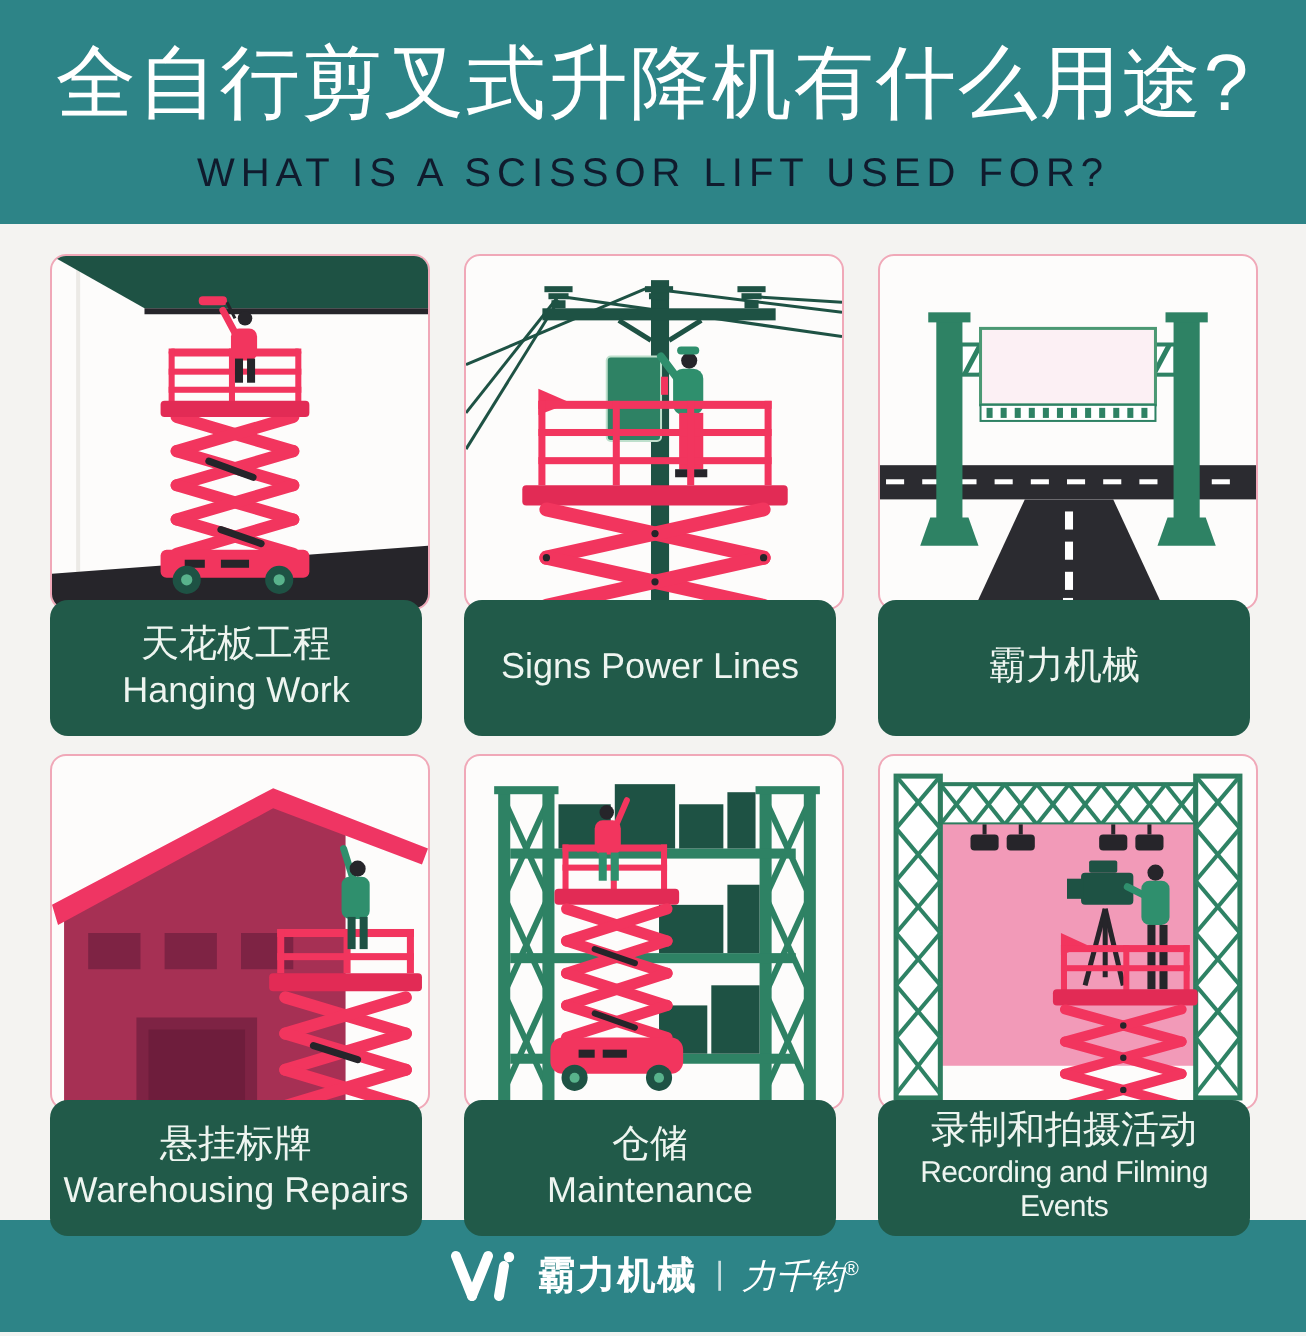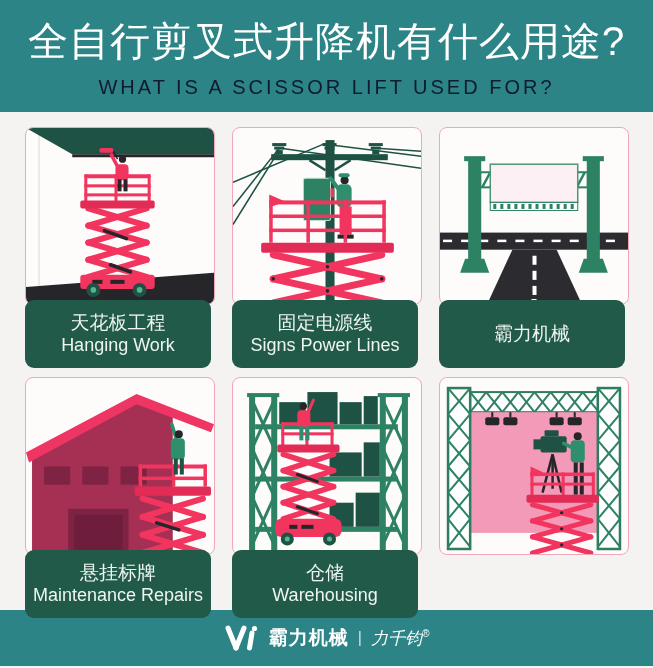--- a/index.html
+++ b/index.html
@@ -160,21 +160,20 @@
           <line class="sc" x1="40" y1="150" x2="148" y2="174" stroke-width="7" stroke-linecap="round"></line>
           <line class="sc" x1="148" y1="150" x2="40" y2="174" stroke-width="7" stroke-linecap="round"></line>
           <circle class="fsl" cx="94" cy="138" r="1.8"></circle>
               <circle class="fsl" cx="94" cy="162" r="1.8"></circle>
           <circle class="fsl" cx="40" cy="150" r="1.8"></circle>
               <circle class="fsl" cx="148" cy="150" r="1.8"></circle>
         </g>
       </svg>
     </div>
     <div class="plabel">
-      <div class="zh">固定电源线</div>
       <div class="en">Signs Power Lines</div>
     </div>
   </div>
 
   <div class="panel">
     <div class="illo">
       <svg viewBox="0 0 187 175" preserveAspectRatio="none">
         <g>
           <rect class="froad" x="0" y="104" width="187" height="17"></rect>
           <g class="fw">
@@ -268,21 +267,21 @@
           <line class="sgp" x1="150" y1="62" x2="145" y2="46" stroke-width="3.5" stroke-linecap="round"></line>
           <circle class="fsl" cx="152" cy="56" r="4"></circle>
           <rect class="fgp" x="144" y="60" width="14" height="21" rx="4"></rect>
           <rect class="fgd" x="147" y="80" width="4" height="16"></rect>
           <rect class="fgd" x="153" y="80" width="4" height="16"></rect>
         </g>
       </svg>
     </div>
     <div class="plabel">
       <div class="zh">悬挂标牌</div>
-      <div class="en">Maintenance Repairs</div>
+      <div class="en">Warehousing Repairs</div>
     </div>
   </div>
 
   <div class="panel">
     <div class="illo">
       <svg viewBox="0 0 187 175" preserveAspectRatio="none">
         <g>
           <g class="sgm" stroke-width="3">
             <line x1="19" y1="22" x2="41" y2="70"></line>
                 <line x1="41" y1="22" x2="19" y2="70"></line>
@@ -346,21 +345,21 @@
           <line class="sc" x1="74" y1="36" x2="80" y2="22" stroke-width="3" stroke-linecap="round"></line>
           <circle class="fsl" cx="70" cy="28" r="3.6"></circle>
           <rect class="fc" x="64" y="32" width="13" height="17" rx="4"></rect>
           <rect class="fgp" x="66" y="48" width="4" height="14"></rect>
           <rect class="fgp" x="72" y="48" width="4" height="14"></rect>
         </g>
       </svg>
     </div>
     <div class="plabel">
       <div class="zh">仓储</div>
-      <div class="en">Warehousing</div>
+      <div class="en">Maintenance</div>
     </div>
   </div>
 
   <div class="panel">
     <div class="illo">
       <svg viewBox="0 0 187 175" preserveAspectRatio="none">
         <g>
           <rect class="fw" x="30" y="14" width="127" height="20" stroke="#2e7d5f" stroke-width="2"></rect>
           <g class="sgm" stroke-width="2">
             <line x1="30" y1="14" x2="46" y2="34"></line>
@@ -450,20 +449,24 @@
           <line class="sc" x1="92" y1="142" x2="150" y2="158" stroke-width="5" stroke-linecap="round"></line>
           <line class="sc" x1="150" y1="142" x2="92" y2="158" stroke-width="5" stroke-linecap="round"></line>
           <line class="sc" x1="92" y1="158" x2="150" y2="174" stroke-width="5" stroke-linecap="round"></line>
           <line class="sc" x1="150" y1="158" x2="92" y2="174" stroke-width="5" stroke-linecap="round"></line>
           <circle class="fsl" cx="121" cy="134" r="1.6"></circle>
               <circle class="fsl" cx="121" cy="150" r="1.6"></circle>
           <circle class="fsl" cx="121" cy="166" r="1.6"></circle>
         </g>
       </svg>
     </div>
+    <div class="plabel">
+      <div class="zh">录制和拍摄活动</div>
+      <div class="en condensed">Recording and Filming Events</div>
+    </div>
   </div>
 
 </div>
 </div>
 
 <div class="footer">
   <svg width="36" height="27" viewBox="0 0 36 27">
     <g stroke="#ffffff" stroke-width="5" stroke-linecap="round" fill="none">
       <line x1="4" y1="3" x2="12" y2="23"></line>
       <line x1="20" y1="3" x2="12" y2="23"></line>

